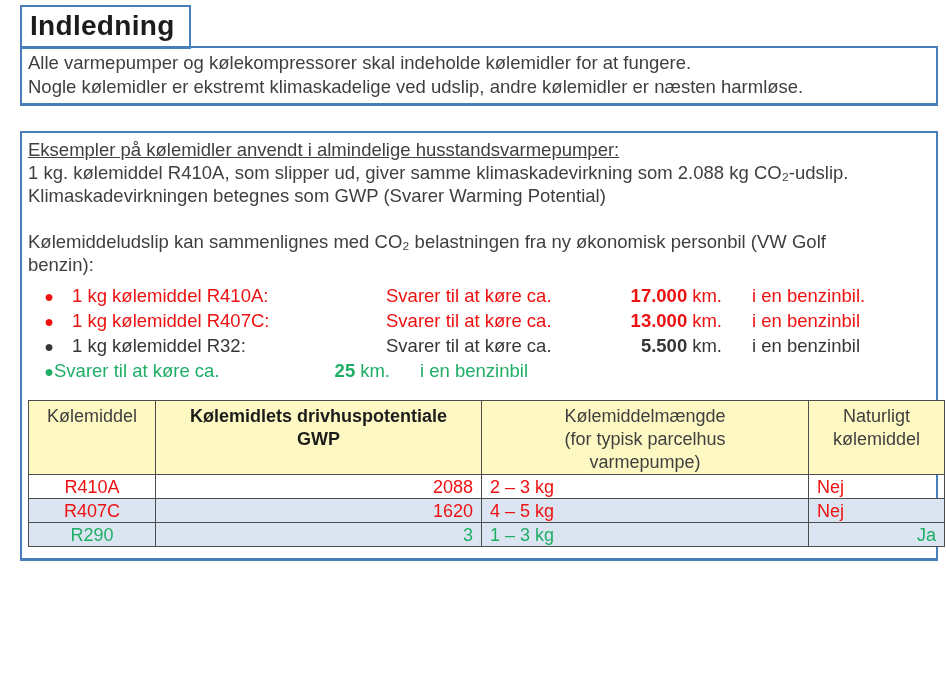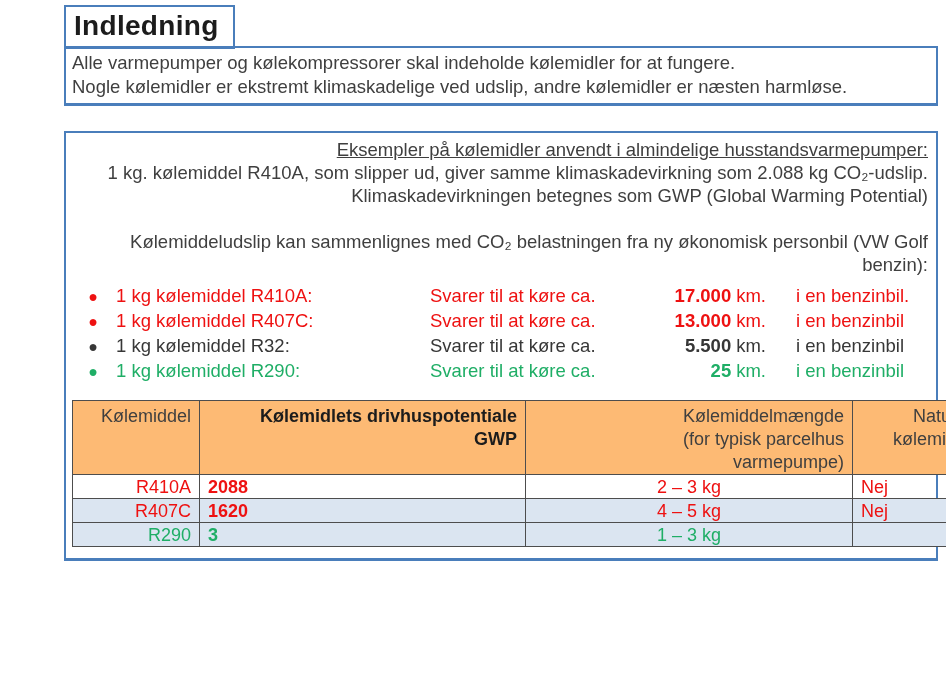--- a/index.html
+++ b/index.html
@@ -4,21 +4,21 @@
 <style>
   * { box-sizing: border-box; }
   html, body { margin: 0; padding: 0; }
   body {
     width: 946px; height: 673px;
     background: #ffffff;
     font-family: "Liberation Sans", sans-serif;
     color: #3f3f3f;
     overflow: hidden;
   }
-  .page { padding: 5px 8px 0 20px; margin-left: 44px; }
+  .page { padding: 5px 8px 0 20px; }
 
   
   .hbox {
     display: inline-block;
     border: 2px solid #4a7ebb;
     border-bottom-width: 3px;
     background: #ffffff;
     position: relative;
     z-index: 2;
     padding: 3px 14px 4px 8px;
@@ -49,21 +49,21 @@
   .intro-box p { margin: 0; }
 
   .h2-wrap { margin-top: 26px; }
 
   .main-box {
     margin-top: 25px;
     padding: 5px 8px 11px 6px;
     font-size: 18.5px;
     line-height: 23px;
   }
-  .main-box p { margin: 0; text-align: right; }
+  .main-box p { margin: 0; }
   .u-heading { text-decoration: underline; }
   .spacer-line { height: 23px; }
   .pre-wrap { white-space: pre-line; }
 
   
   .bullet-list { margin-top: 8px; }
   .bullet-row {
     display: flex;
     align-items: baseline;
     line-height: 24px;
@@ -87,35 +87,35 @@
     width: 916px;
     table-layout: fixed;
     font-size: 18px;
   }
   .gwp-table th, .gwp-table td {
     border: 1px solid #4d4d4d;
     padding: 0 8px;
     overflow: hidden;
   }
   .gwp-table thead th {
-    background: #fdba74;
+    background: #fef9c3;
     font-weight: normal;
-    text-align: right;
+    text-align: center;
     vertical-align: top;
     height: 73px;
     padding-top: 4px;
     line-height: 23px;
     color: #3f3f3f;
   }
   .gwp-table thead th.th-bold { font-weight: bold; color: #1c1c1c; }
   .gwp-table tbody td { height: 24px; line-height: 22px; }
   .row-alt td { background: #dbe5f1; }
-  .cell-name { text-align: right; padding-left: 12px; }
-  .cell-gwp { text-align: left; font-weight: bold; }
-  .cell-amount { text-align: center; }
+  .cell-name { text-align: center; padding-left: 12px; }
+  .cell-gwp { text-align: right; font-weight: normal; }
+  .cell-amount { text-align: left; }
   .cell-natural { text-align: left; padding-left: 10px; }
   .cell-natural.align-right { text-align: right; padding-right: 8px; }
 </style>
 </head>
 <body>
 
 <div class="page">
 
   
   <div class="hbox">
@@ -126,21 +126,21 @@
     <p>Alle varmepumper og kølekompressorer skal indeholde kølemidler for at fungere.</p>
     <p>Nogle kølemidler er ekstremt klimaskadelige ved udslip, andre kølemidler er næsten harmløse.</p>
   </div>
 
   
 
   
   <div class="bbox main-box">
     <p class="u-heading">Eksempler på kølemidler anvendt i almindelige husstandsvarmepumper:</p>
     <p>1 kg. kølemiddel R410A, som slipper ud, giver samme klimaskadevirkning som 2.088 kg CO₂-udslip.</p>
-    <p>Klimaskadevirkningen betegnes som GWP (Global Warming Potential)</p>
+    <p>Klimaskadevirkningen betegnes som GWP (Svarer Warming Potential)</p>
     <div class="spacer-line"></div>
     <p class="pre-wrap">Kølemiddeludslip kan sammenlignes med CO₂ belastningen fra ny økonomisk personbil (VW Golf
 benzin):</p>
 
     <div class="bullet-list">
 
       <div class="bullet-row c-red">
         <span class="b-dot">●</span>
         <span class="b-label">1 kg kølemiddel R410A:</span>
         <span class="b-mid">Svarer til at køre ca.</span>
@@ -159,21 +159,20 @@
       <div class="bullet-row c-dark">
         <span class="b-dot">●</span>
         <span class="b-label">1 kg kølemiddel R32:</span>
         <span class="b-mid">Svarer til at køre ca.</span>
         <span class="b-val"><span>5.500</span><span class="b-unit">km.</span></span>
         <span class="b-suffix">i en benzinbil</span>
       </div>
 
       <div class="bullet-row c-green">
         <span class="b-dot">●</span>
-        <span class="b-label">1 kg kølemiddel R290:</span>
         <span class="b-mid">Svarer til at køre ca.</span>
         <span class="b-val"><span>25</span><span class="b-unit">km.</span></span>
         <span class="b-suffix">i en benzinbil</span>
       </div>
 
     </div>
 
     <table class="gwp-table">
       <colgroup>
         <col style="width:127px">

